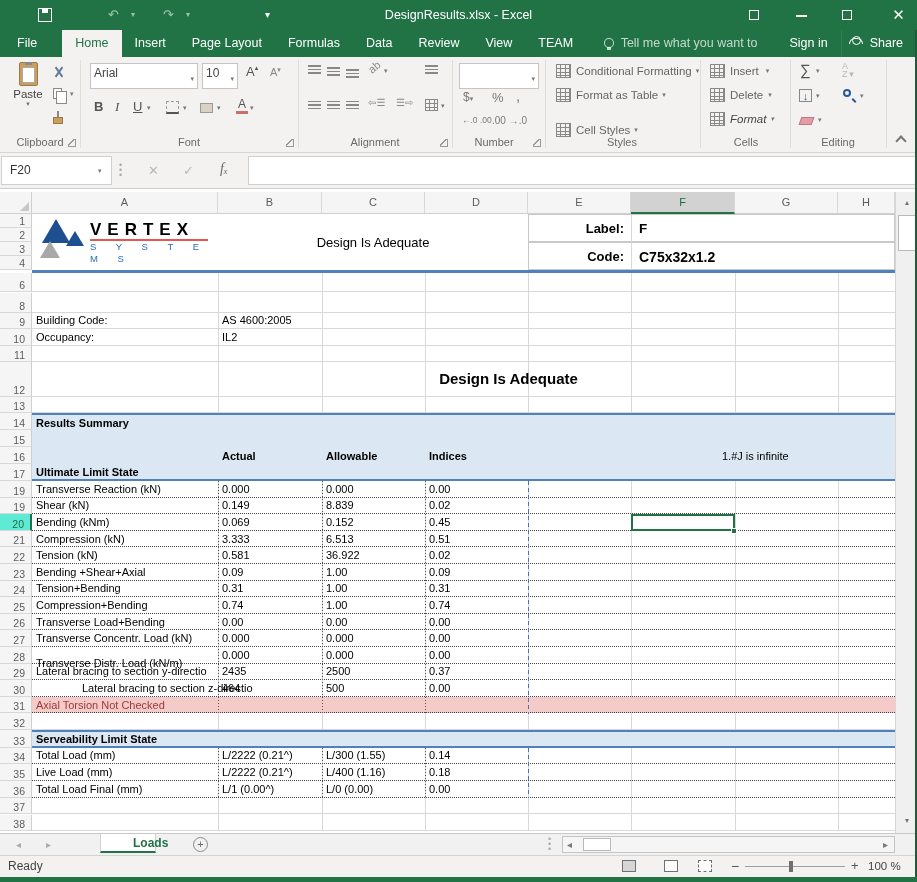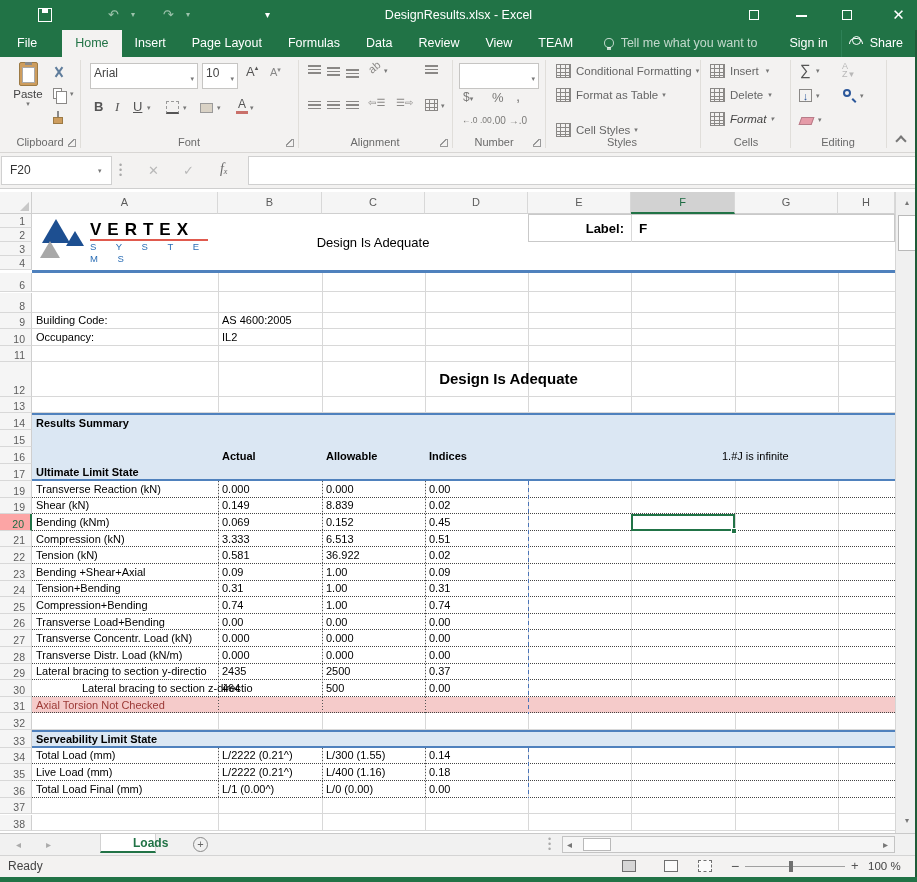--- a/index.html
+++ b/index.html
@@ -65,21 +65,21 @@
   .finput{left:248px;top:3px;width:668px;height:29px;background:#fff;border:1px solid #d0d0d0;}
   
   .sheet{left:0;top:192px;width:917px;height:641px;background:#fff;overflow:hidden;}
   .corner{left:0;top:0;width:32px;height:22px;background:#f5f5f5;border-right:1px solid #cfcfcf;border-bottom:1px solid #cfcfcf;}
   .corner i{position:absolute;right:2px;bottom:2px;width:0;height:0;border-left:9px solid transparent;border-bottom:9px solid #c8c8c8;}
   .colhdr{top:0;height:22px;background:#f5f5f5;border-right:1px solid #d8d8d8;border-bottom:1px solid #cfcfcf;
           font-size:11px;color:#5c5c5c;text-align:center;line-height:21px;}
   .colhdr.sel{background:#d2d2d2;border-bottom:2px solid #217346;color:#1e6b43;}
   .rowhdr{left:0;width:32px;background:#f5f5f5;border-right:1px solid #cfcfcf;border-bottom:1px solid #d8d8d8;
           font-size:10.5px;color:#5c5c5c;text-align:right;padding-right:6px;display:flex;align-items:flex-end;justify-content:flex-end;}
-  .rowhdr.sel{background:#fca5a5;border-right:2px solid #217346;color:#1e6b43;}
+  .rowhdr.sel{background:#5eead4;border-right:2px solid #217346;color:#1e6b43;}
   .vline{width:1px;background:#d8d8d8;}
   .row{left:32px;width:863px;font-size:11px;color:#000;}
   .row.grid{border-bottom:1px solid #d8d8d8;}
   .row.dotted{border-bottom:1px dotted #444;}
   .row.blue{background:#dbe7f3;}
   .row.bluetop{border-top:2px solid #4f81bd;}
   .row.bluebottom{border-bottom:2px solid #4f81bd;}
   .row.pink{background:#f5cbca;color:#9b3936;}
   .cell{top:0;height:100%;display:flex;align-items:center;padding-left:4px;overflow:hidden;white-space:nowrap;}
   .cell.b{font-weight:bold;}
@@ -453,21 +453,21 @@
           <div class="cell ab" style="left:290px;width:103px;">0.00</div>
           <div class="cell ab" style="left:393px;width:103px;">0.00</div>
         </div>
         <div class="ab row dotted" style="top:438.4px;height:16.6px;">
           <div class="cell ab" style="left:0px;width:186px;">Transverse Concentr. Load (kN)</div>
           <div class="cell ab" style="left:186px;width:104px;">0.000</div>
           <div class="cell ab" style="left:290px;width:103px;">0.000</div>
           <div class="cell ab" style="left:393px;width:103px;">0.00</div>
         </div>
         <div class="ab row dotted" style="top:455px;height:16.6px;">
-          <div class="cell ab" style="left:0px;width:186px;">Transverse Distr. Load (kN/m)</div>
+          <div class="cell ab" style="left:0px;width:186px;margin-top:8px;">Transverse Distr. Load (kN/m)</div>
           <div class="cell ab" style="left:186px;width:104px;">0.000</div>
           <div class="cell ab" style="left:290px;width:103px;">0.000</div>
           <div class="cell ab" style="left:393px;width:103px;">0.00</div>
         </div>
         <div class="ab row dotted" style="top:471.6px;height:16.6px;">
           <div class="cell ab" style="left:0px;width:186px;">Lateral bracing to section y-directio</div>
           <div class="cell ab" style="left:186px;width:104px;">2435</div>
           <div class="cell ab" style="left:290px;width:103px;">2500</div>
           <div class="cell ab" style="left:393px;width:103px;">0.37</div>
         </div>
@@ -514,20 +514,25 @@
         <div class="vertex-word">VERTEX</div>
         <div class="vertex-rule" style="width:118px;"></div>
         <div class="systems-word">S Y S T E M S</div>
       </div>
     </div>
     <div class="ab" style="left:218px;top:22px;width:310px;height:56px;display:flex;align-items:center;justify-content:center;font-size:13px;">Design Is Adequate</div>
     <div class="ab boxed" style="left:528px;top:22px;width:367px;height:28px;">
       <span class="ab" style="left:102px;top:0;width:1px;height:27px;background:#d9d9d9;"></span>
       <span class="ab lblkey" style="left:0;top:0;width:102px;height:27px;">Label:</span>
       <span class="ab lblval" style="left:110px;top:0;height:27px;">F</span>
+    </div>
+    <div class="ab boxed" style="left:528px;top:50px;width:367px;height:28px;">
+      <span class="ab" style="left:102px;top:0;width:1px;height:27px;background:#d9d9d9;"></span>
+      <span class="ab lblkey" style="left:0;top:0;width:102px;height:27px;">Code:</span>
+      <span class="ab lblval" style="left:110px;top:0;height:27px;font-size:14px;">C75x32x1.2</span>
     </div>
     <div class="ab blueline" style="left:32px;top:78px;width:863px;height:3px;"></div>
 
     <div id="overlays">
         <div class="ab dotv" style="left:218px;top:289px;height:233px;"></div>
         <div class="ab dotv" style="left:322px;top:289px;height:233px;"></div>
         <div class="ab dotv" style="left:425px;top:289px;height:233px;"></div>
         <div class="ab dashv" style="left:528px;top:289px;height:233px;"></div>
         <div class="ab dotv" style="left:218px;top:555.5px;height:50.6px;"></div>
         <div class="ab dotv" style="left:322px;top:555.5px;height:50.6px;"></div>

